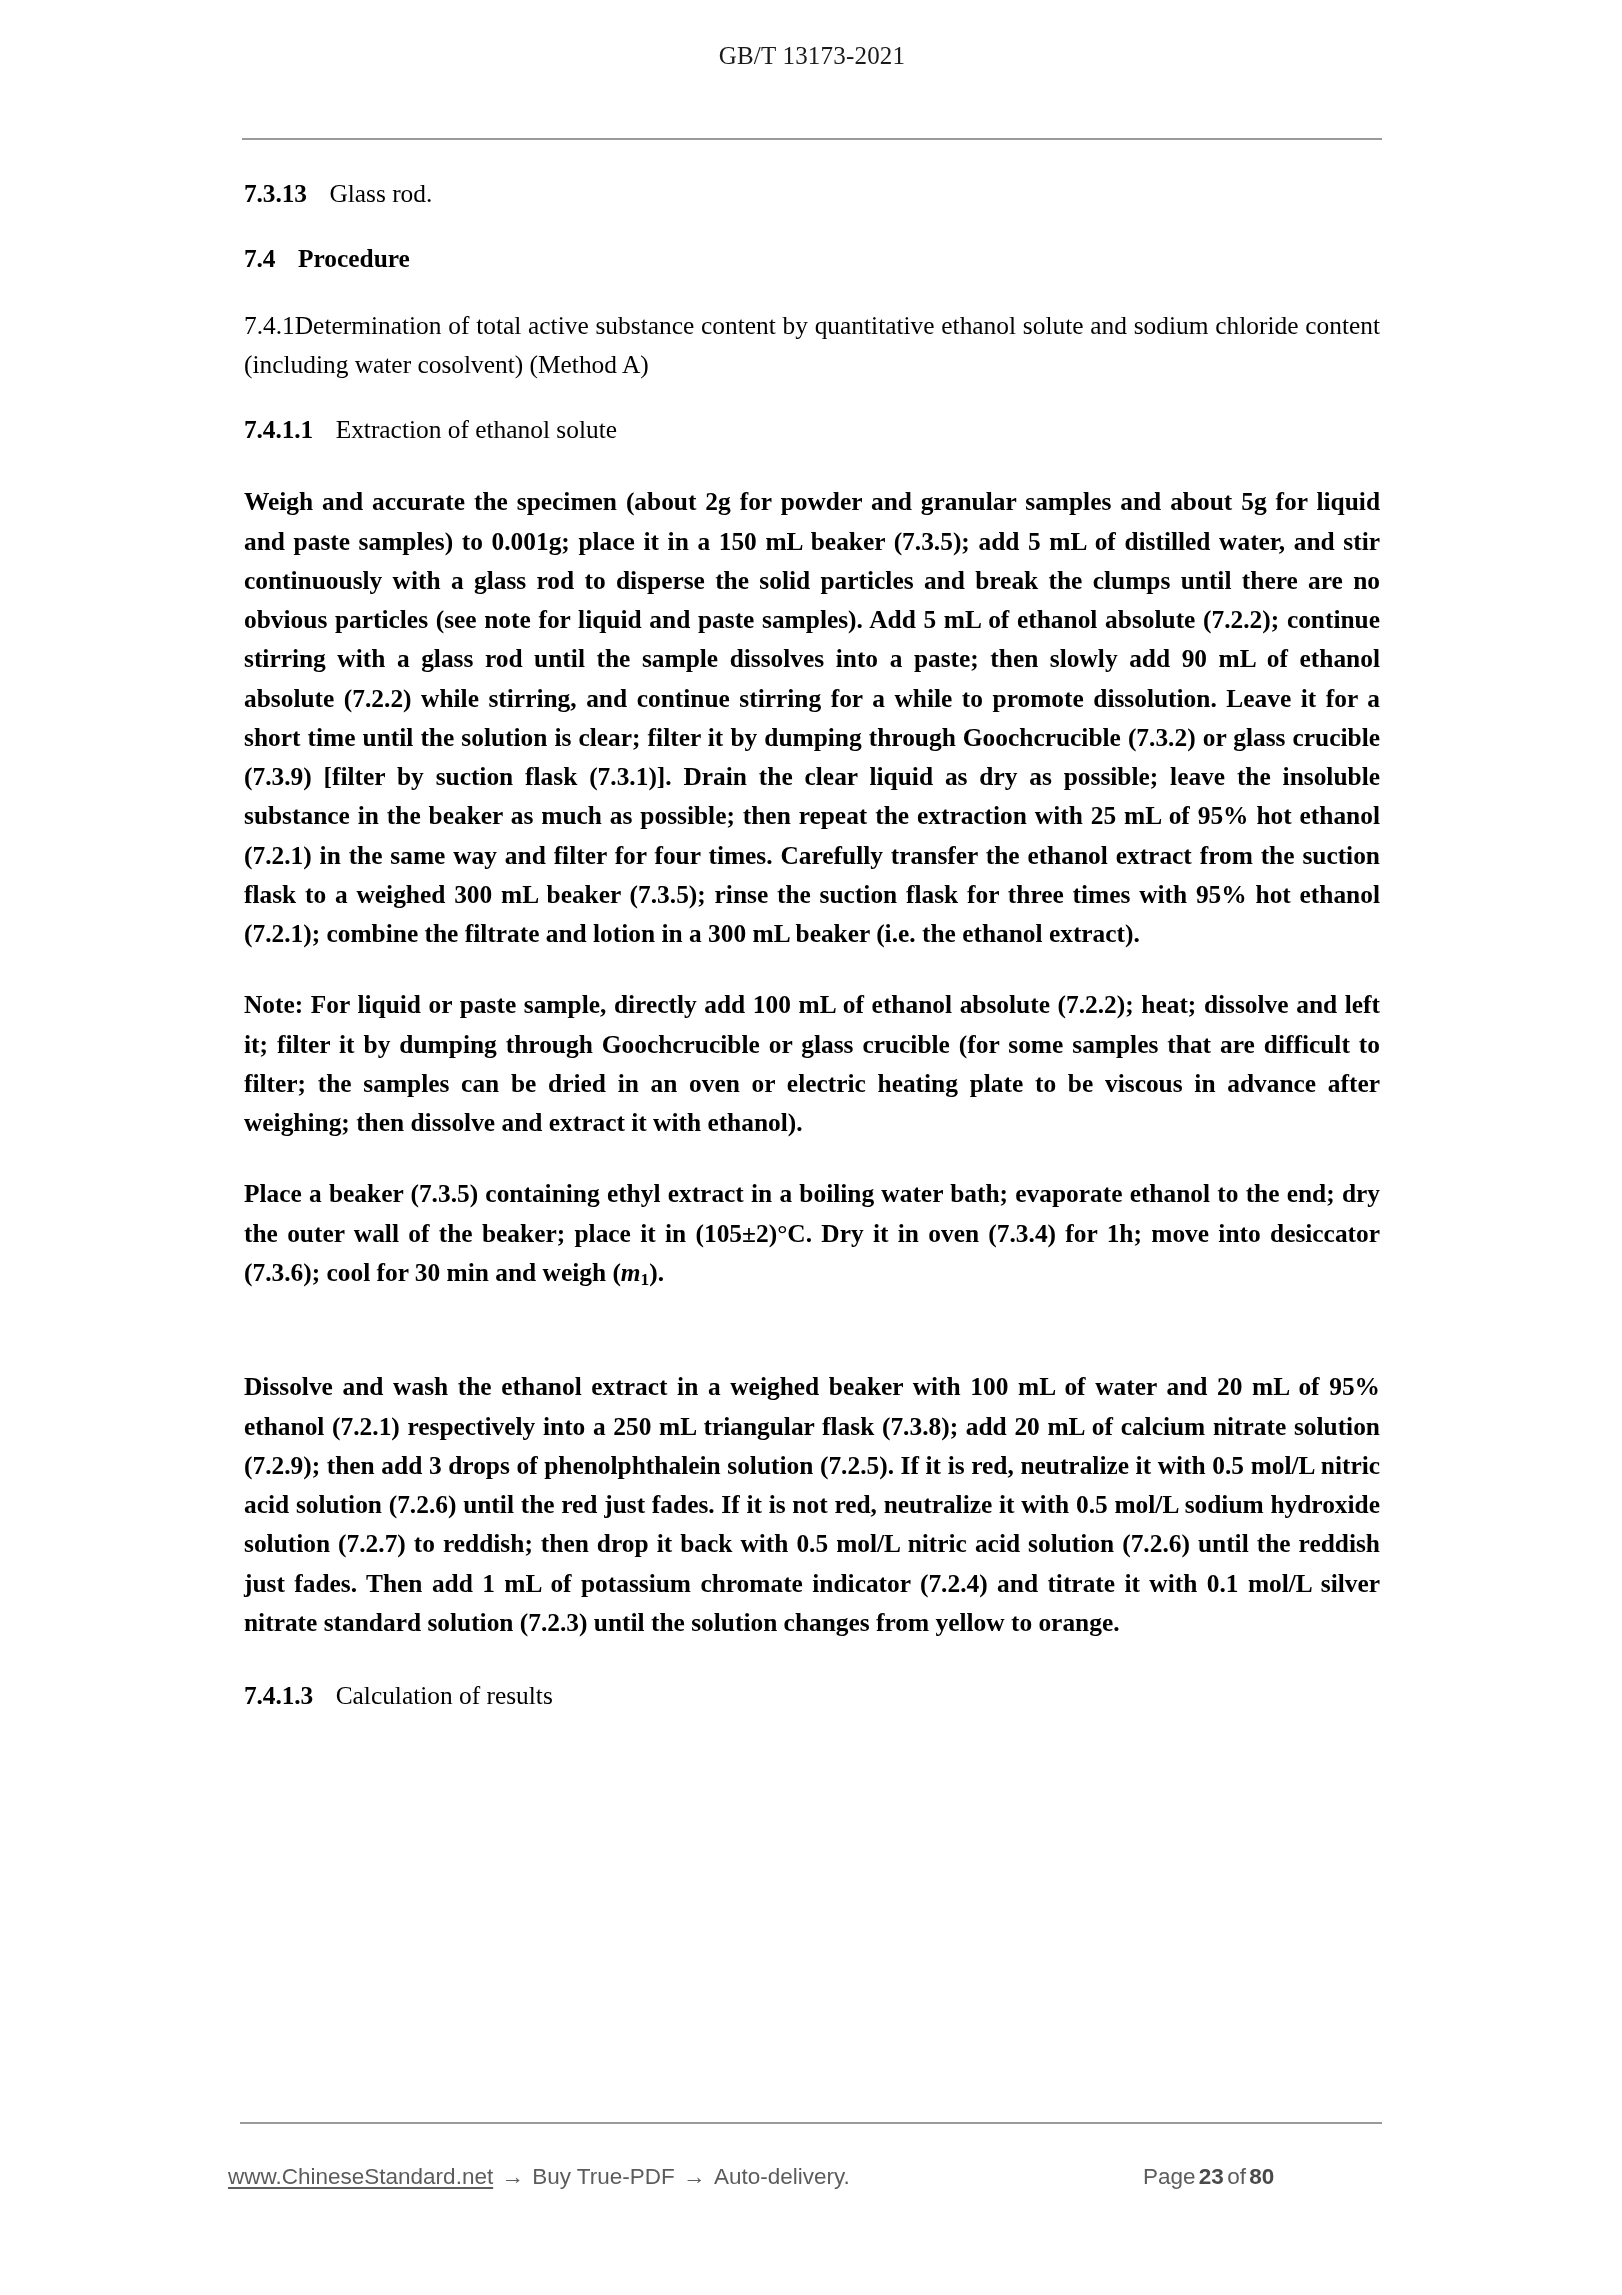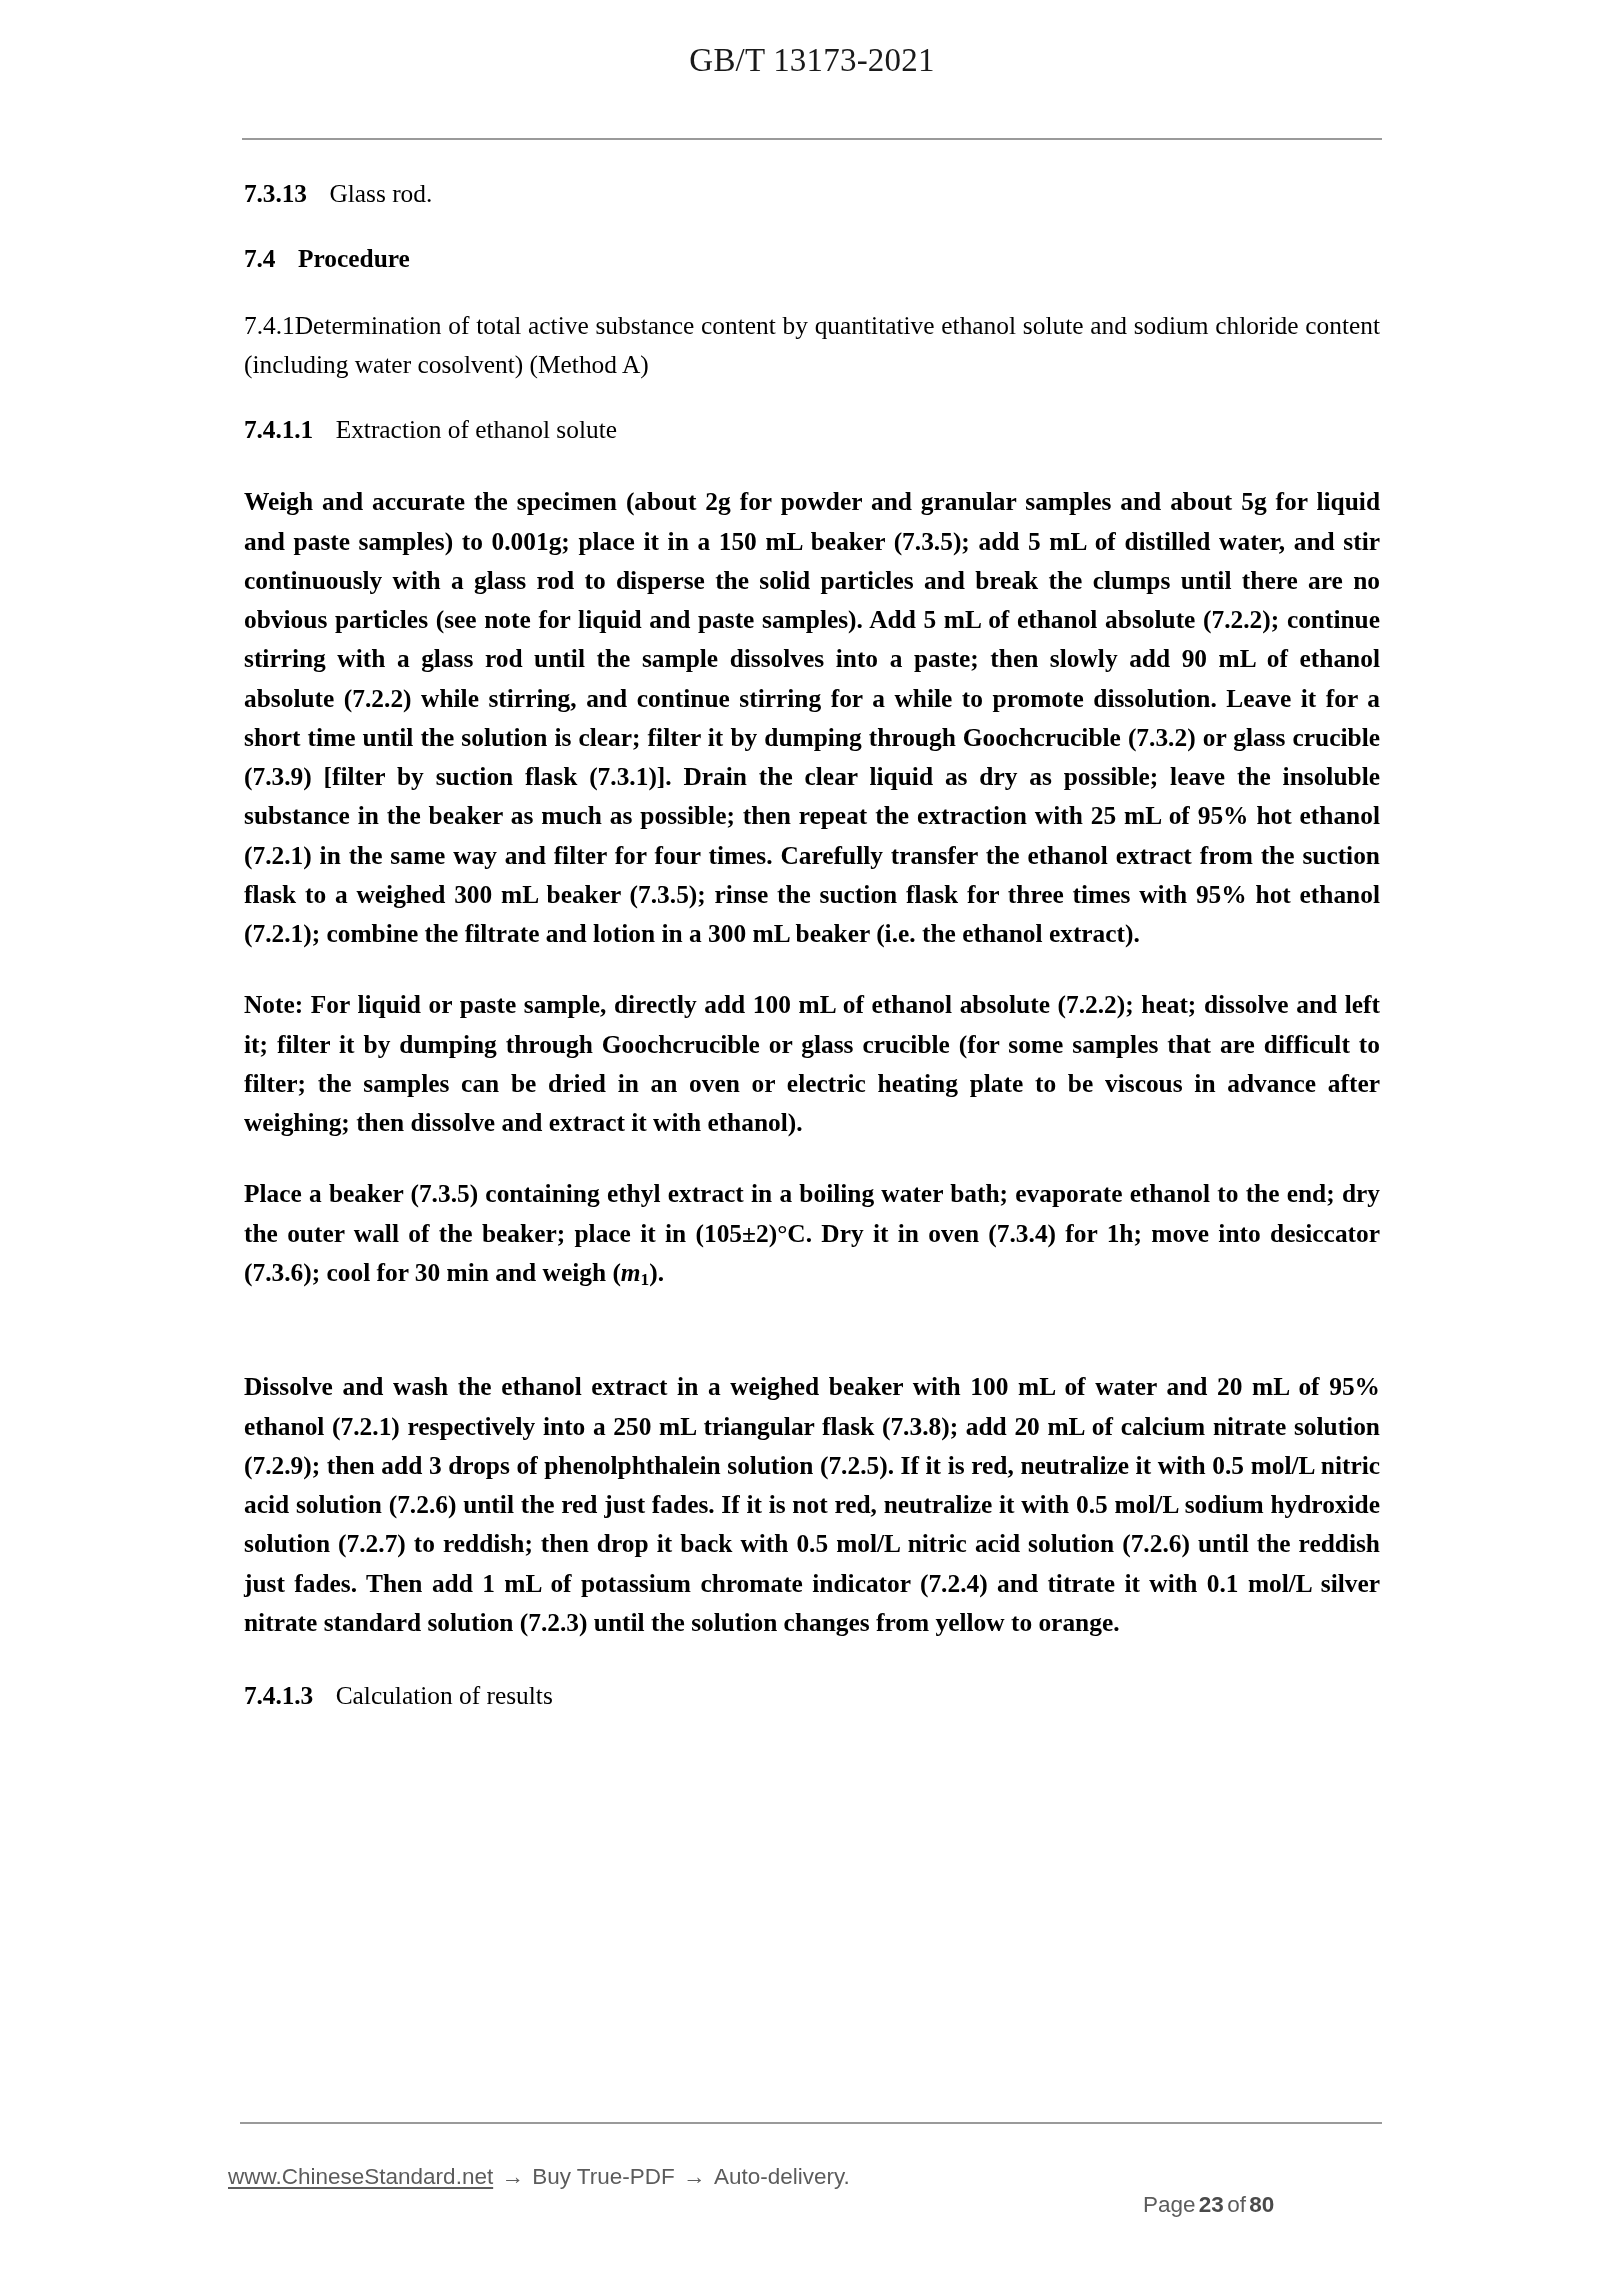--- a/index.html
+++ b/index.html
@@ -23,21 +23,21 @@
   
   .running-header {
     position: absolute;
     left: 242px;
     top: 42px;
     width: 1140px;
     text-align: center;
   }
   .running-header .doc-number {
     font-family: "Liberation Serif", "DejaVu Serif", serif;
-    font-size: 33px;
+    font-size: 25px;
     color: #1a1a1a;
     letter-spacing: 0.2px;
   }
   .header-rule {
     position: absolute;
     left: 242px;
     top: 138px;
     width: 1140px;
     height: 1.7px;
     background: #9a9a9a;
@@ -147,21 +147,20 @@
     color: #5c5c5c;
     white-space: nowrap;
   }
   .footer-right {
     position: absolute;
     left: 915px;
     top: 50%;
     transform: translateY(-50%);
     white-space: nowrap;
     color: #5c5c5c;
-    margin-top: 28px;
   }
   .footer-right .pg-word { }
   .footer-right .pg-num {
     font-weight: bold;
     color: #4a4a4a;
     padding: 0 3.3px;
   }
 </style>
 </head>
 <body>

